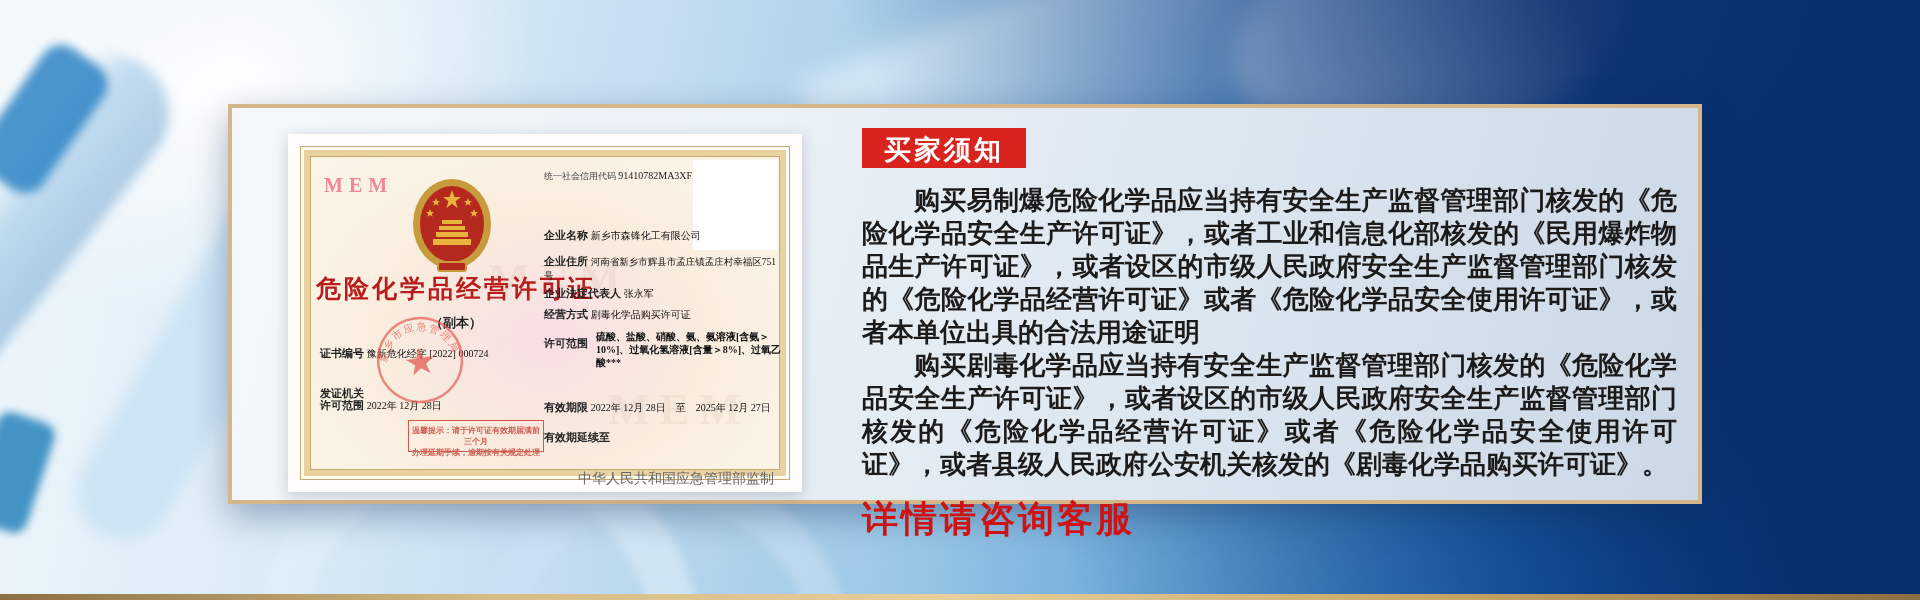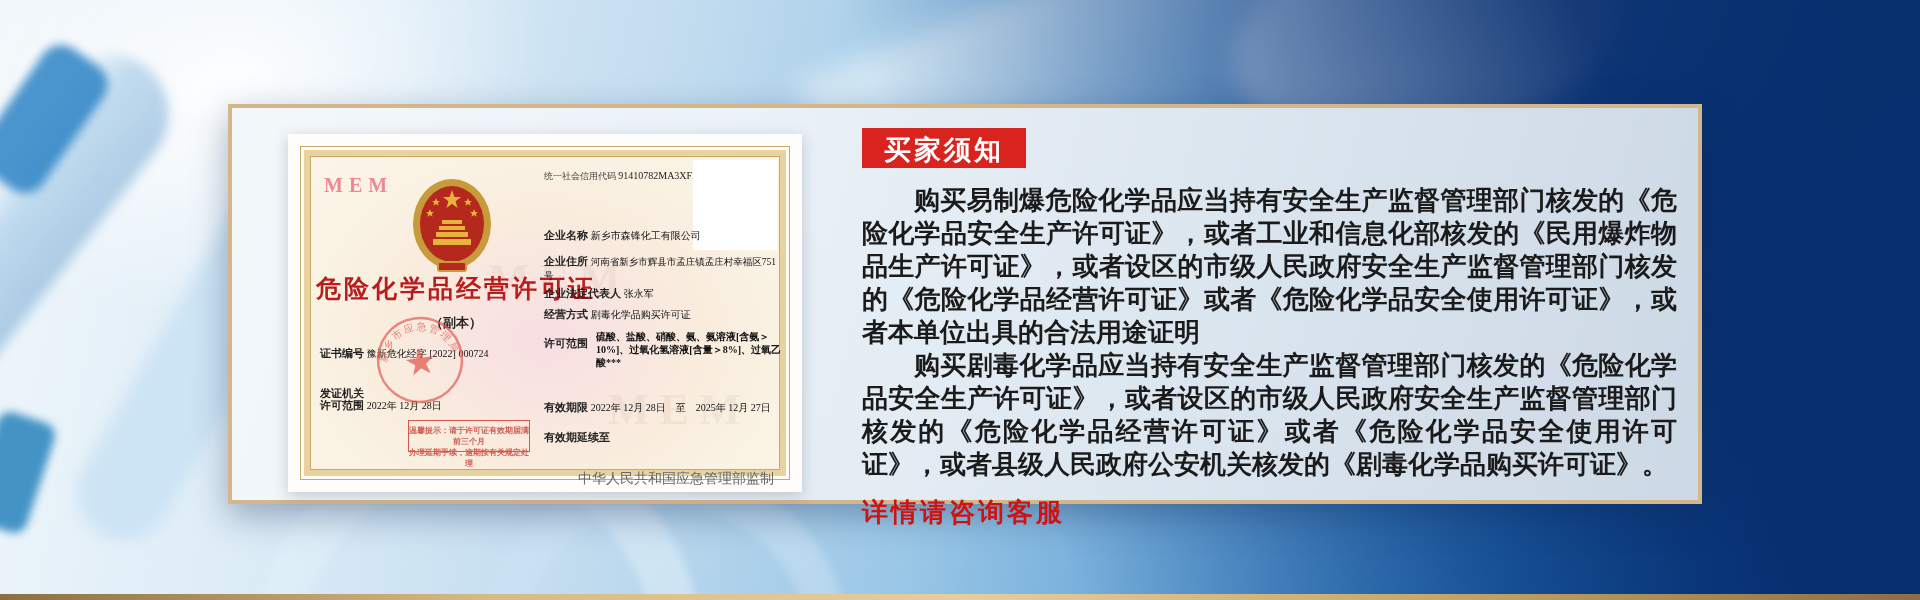--- a/index.html
+++ b/index.html
@@ -48,31 +48,31 @@
   .cert-emblem{position:absolute;left:118px;top:42px;}
   .cert-title{position:absolute;left:18px;top:138px;width:300px;text-align:center;
     font-size:25px;font-weight:700;letter-spacing:3px;color:#b91c1c;}
   .cert-sub{position:absolute;left:18px;top:180px;width:300px;text-align:center;font-size:13px;font-weight:700;color:#222;}
   .crow{position:absolute;font-size:11px;color:#222;white-space:nowrap;}
   .crow .lab{font-weight:700;color:#222;}
   .crow .val{font-size:10px;color:#111;}
   .crow-wrap{white-space:normal;}
   .cert-watermark{position:absolute;font-size:44px;font-weight:700;letter-spacing:10px;color:rgba(190,140,120,.10);}
   .stamp{position:absolute;left:86px;top:180px;opacity:.85;transform:rotate(-8deg);}
-  .tipbox{position:absolute;left:120px;top:286px;width:122px;height:32px;border:1px solid #d4574a;
+  .tipbox{position:absolute;left:120px;top:286px;width:136px;height:32px;border:1px solid #d4574a;
     color:#cf5f52;font-size:8px;line-height:11px;text-align:center;padding-top:4px;box-sizing:border-box;
     font-weight:700;}
   .cert-footer{position:absolute;right:28px;top:336px;font-size:14px;color:#666;}
   
   .notice{position:absolute;left:630px;top:20px;width:815px;}
   .badge{display:inline-block;background:#d8231f;color:#fff;font-size:27px;font-weight:700;
     padding:4px 22px 0;letter-spacing:3px;}
   .notice-body{margin-top:16px;font-size:26px;line-height:33px;font-weight:700;color:#1b1b1b;text-align:justify;}
   .notice-body p{margin:0;text-indent:2em;}
-  .cta{margin-top:14px;font-size:26px;font-weight:700;color:#cf1312;letter-spacing:3px;cursor:pointer;}
+  .cta{margin-top:14px;font-size:36px;font-weight:700;color:#cf1312;letter-spacing:3px;cursor:pointer;}
 </style>
 </head>
 <body>
 
 <div class="bg"></div>
 <div class="shape blob-tl"></div>
 <div class="shape tube1"></div>
 <div class="shape tube-blue"></div>
 <div class="shape tube2"></div>
 <div class="shape teal-chip"></div>

